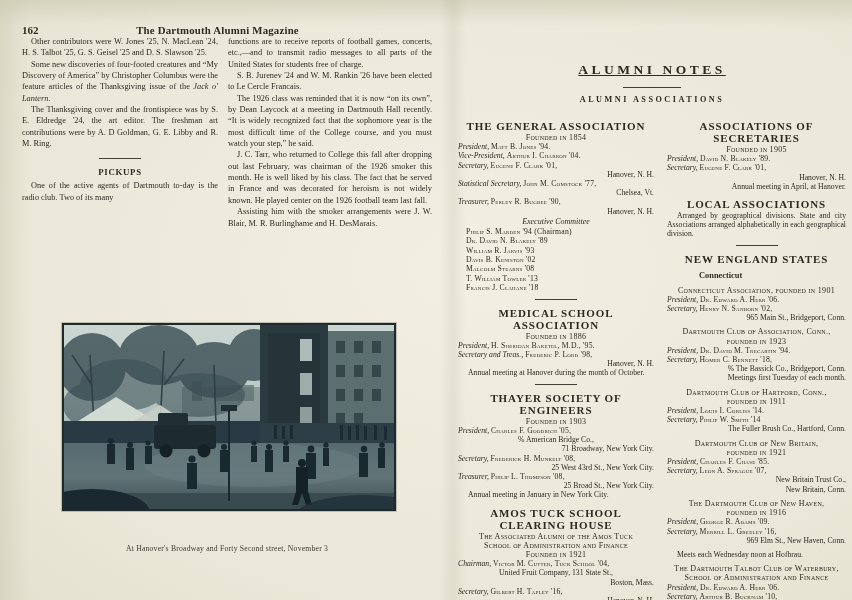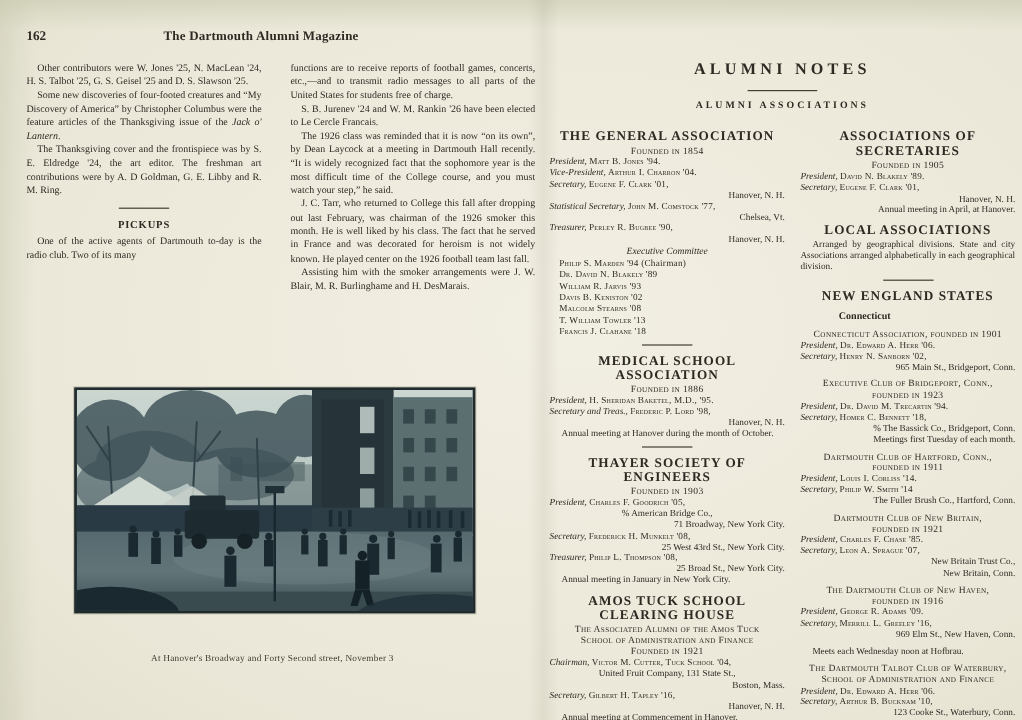--- a/index.html
+++ b/index.html
@@ -12,36 +12,36 @@
       radial-gradient(ellipse at 55% 45%, #f2efe3 0%, #ebe8d9 70%, #e4e1d0 100%);
     color:var(--ink,#2e2a23);
   }
   .gutter{position:absolute;left:440px;top:0;width:26px;height:600px;
     background:linear-gradient(90deg, rgba(120,115,92,0) 0%, rgba(120,115,92,.10) 50%, rgba(120,115,92,0) 100%);}
   
   .page-left{position:absolute;left:22px;top:24px;width:426px;}
   .lp-header{display:flex;align-items:baseline;}
   .pagenum{font-weight:bold;font-size:11px;width:60px;}
   .magtitle{font-weight:bold;font-size:10.8px;letter-spacing:.2px;text-align:center;flex:1;padding-right:95px;white-space:nowrap;}
-  .columns{display:flex;gap:24px;margin-top:15px;}
+  .columns{display:flex;gap:10px;}
   .colL{width:196px;}
   .colR{width:204px;}
   .ln-p,.ln-p0{font-size:8.3px;line-height:11.35px;text-align:justify;margin:0;}
   .ln-p{text-indent:9px;}
   .left-cols .ln-h{font-size:8.8px;margin-top:8px;margin-bottom:3px;}
   .ln-h{text-align:center;font-weight:bold;letter-spacing:.7px;}
   .ln-rule{width:42px;border-top:1px solid #433f34;height:0;margin:9px auto 0;}
   .photo-frame{position:absolute;left:40px;top:299px;width:330px;height:184px;
     border:2px solid #20292b;background:#3a4a4e;box-shadow:0 0 0 1px rgba(60,60,45,.25);}
   .photo-frame svg{display:block;}
   .photo-caption{position:absolute;left:14px;top:520px;width:382px;text-align:center;
     font-size:7.7px;color:#3f3a2f;letter-spacing:.2px;}
   
   .page-right{position:absolute;left:458px;top:24px;width:388px;}
-  .rtitle{text-align:center;font-weight:bold;font-size:13.5px;letter-spacing:3.5px;margin-top:26px;}
+  .rtitle{text-align:center;font-weight:bold;font-size:13.5px;letter-spacing:3.5px;margin-top:38px;text-decoration:underline;}
   .rtitle-rule{width:58px;border-top:1px solid #433f34;height:0;margin:9px auto 7px;}
   .rsubtitle{text-align:center;font-weight:bold;font-size:8.2px;letter-spacing:2.5px;}
   .rcolumns{display:flex;gap:13px;margin-top:9px;}
   .colA{width:196px;}
   .colB{width:179px;}
   .rcolumns .ln-h{font-size:11px;margin-top:7px;margin-bottom:1px;letter-spacing:.9px;font-family:Liberation Serif, serif;}
   .ln-sub{text-align:center;font-variant:small-caps;font-size:8px;line-height:9.2px;letter-spacing:.3px;}
   .ln-off{font-size:7.7px;line-height:9.2px;padding-left:14px;text-indent:-14px;}
   .ln-off .role{font-style:italic;}
   .name{font-variant:small-caps;letter-spacing:.2px;}
@@ -281,21 +281,21 @@
         <div class="ln-r">Annual meeting in April, at Hanover.</div>
         <div class="ln-h">LOCAL ASSOCIATIONS</div>
         <div class="ln-note">Arranged by geographical divisions.  State and city Associations arranged alphabetically in each geographical division.</div>
         <div class="ln-rule"></div>
         <div class="ln-h">NEW ENGLAND STATES</div>
         <div class="ln-b">Connecticut</div>
         <div class="ln-sub mt">Connecticut Association, founded in 1901</div>
         <div class="ln-off"><span class="role">President,</span> <span class="name">Dr. Edward A. Herr '06.</span></div>
         <div class="ln-off"><span class="role">Secretary,</span> <span class="name">Henry N. Sanborn '02,</span></div>
         <div class="ln-r">965 Main St., Bridgeport, Conn.</div>
-        <div class="ln-sub mt">Executive Club of Bridgeport, Conn.,</div>
+        <div class="ln-sub mt">Dartmouth Club of Association, Conn.,</div>
         <div class="ln-sub">founded in 1923</div>
         <div class="ln-off"><span class="role">President,</span> <span class="name">Dr. David M. Trecartin '94.</span></div>
         <div class="ln-off"><span class="role">Secretary,</span> <span class="name">Homer C. Bennett '18,</span></div>
         <div class="ln-r">% The Bassick Co., Bridgeport, Conn.</div>
         <div class="ln-r">Meetings first Tuesday of each month.</div>
         <div class="ln-sub mt">Dartmouth Club of Hartford, Conn.,</div>
         <div class="ln-sub">founded in 1911</div>
         <div class="ln-off"><span class="role">President,</span> <span class="name">Louis I. Corliss '14.</span></div>
         <div class="ln-off"><span class="role">Secretary,</span> <span class="name">Philip W. Smith '14</span></div>
         <div class="ln-r">The Fuller Brush Co., Hartford, Conn.</div>

